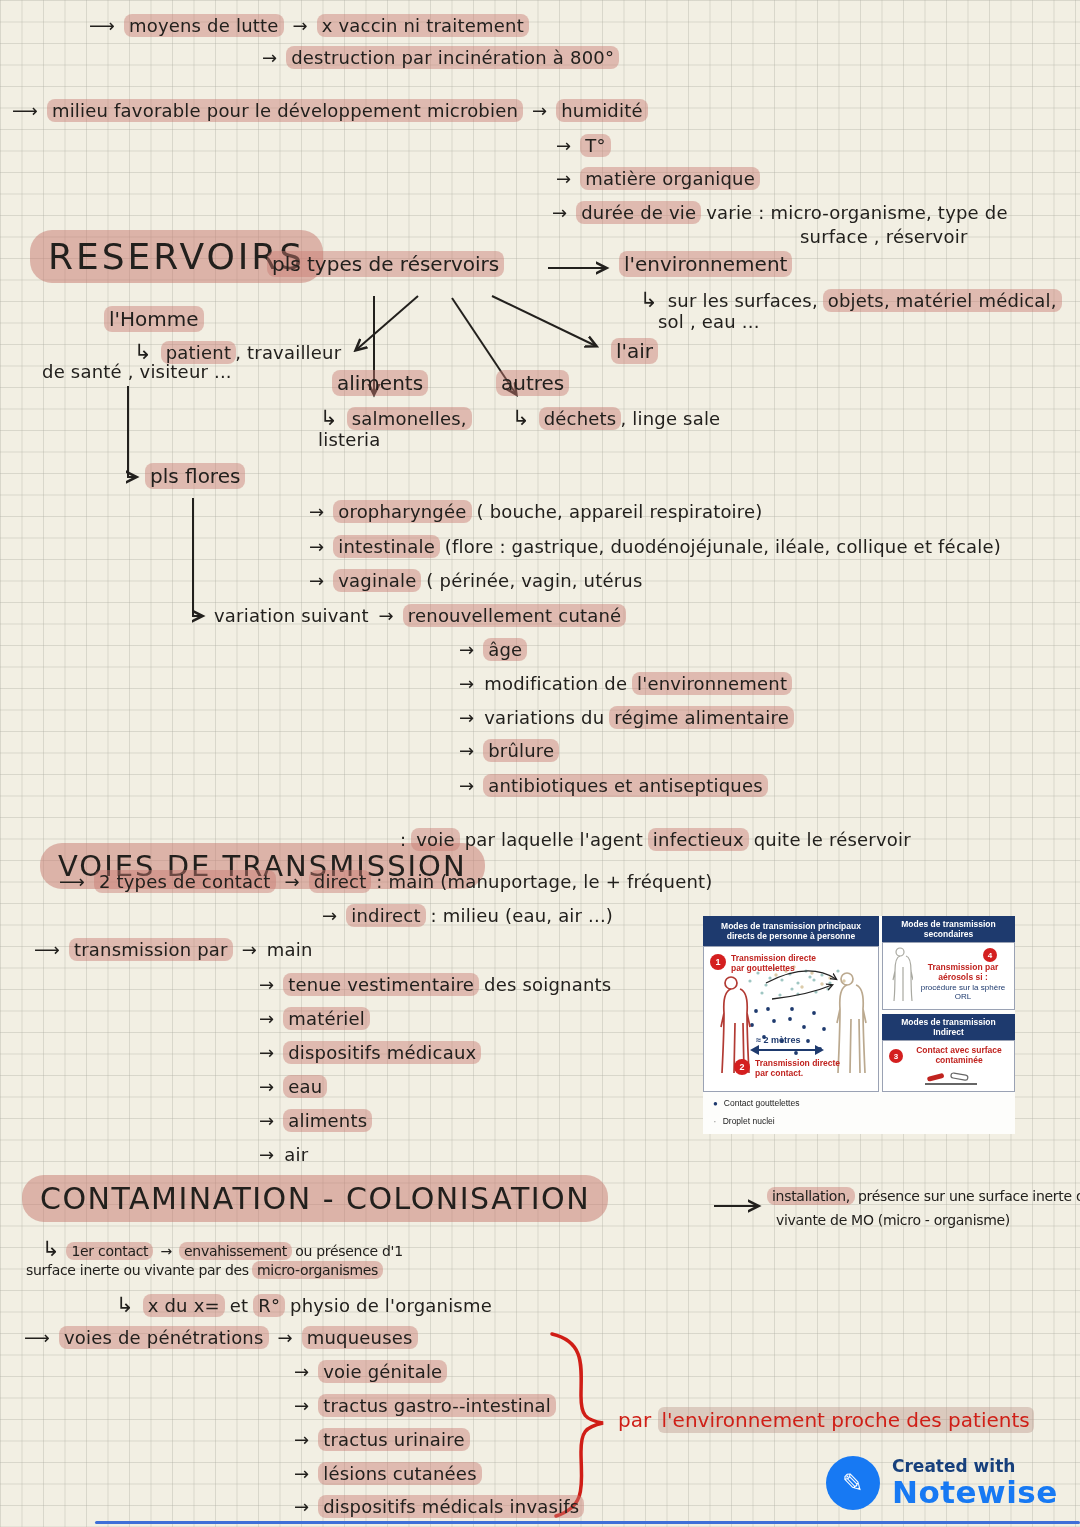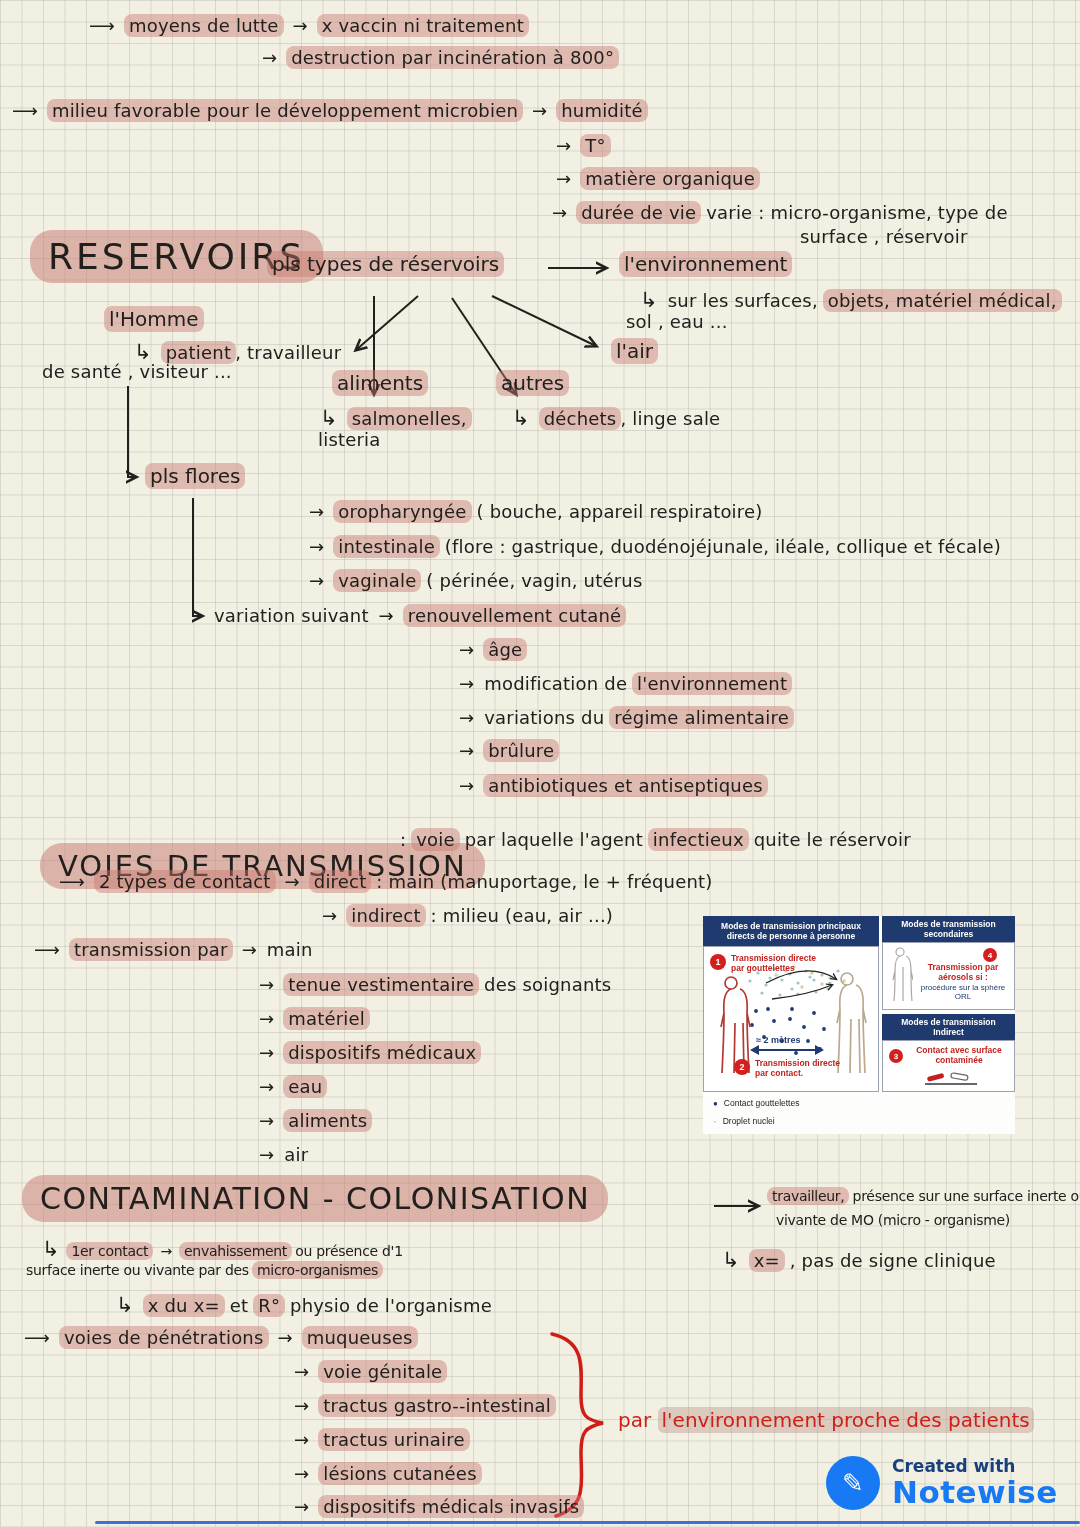--- a/index.html
+++ b/index.html
@@ -112,21 +112,21 @@
   <div class="c lbl" style="left:268px;top:253px">
     <span class="hl">pls types de réservoirs</span>
   </div>
   <div class="c lbl" style="left:620px;top:253px">
     <span class="hl">l'environnement</span>
   </div>
   <div class="c hw" style="left:636px;top:288px">
     <span class="elb">↳</span>
     <span>sur les surfaces, </span><span class="hl">objets, matériel médical,</span>
   </div>
-  <div class="c hw" style="left:626px;top:312px">
+  <div class="c hw" style="left:658px;top:312px">
     <span>sol , eau ...</span>
   </div>
 
   <div class="c lbl" style="left:105px;top:308px">
     <span class="hl">l'Homme</span>
   </div>
   <div class="c hw" style="left:130px;top:340px">
     <span class="elb">↳</span>
     <span class="hl">patient</span><span>, travailleur</span>
   </div>
@@ -389,28 +389,24 @@
     <div class="leg" style="left:10px;top:199px">
       <span class="b2">·</span>
       <span>Droplet nuclei</span>
     </div>
   </div>
 
   <div class="c h3" style="left:22px;top:1182px">
     <span class="blob">CONTAMINATION - COLONISATION</span>
   </div>
   <div class="c hw cmp" style="left:768px;top:1188px">
-    <span class="hl">travailleur,</span><span> présence sur une surface inerte ou</span>
+    <span class="hl">installation,</span><span> présence sur une surface inerte ou</span>
   </div>
   <div class="c hw cmp" style="left:776px;top:1212px">
     <span>vivante de MO (micro - organisme)</span>
-  </div>
-  <div class="c hw" style="left:718px;top:1248px">
-    <span class="elb">↳</span>
-    <span class="hl">x=</span><span> , pas de signe clinique</span>
   </div>
 
   <div class="c hw cmp" style="left:38px;top:1237px">
     <span class="elb">↳</span>
     <span class="hl">1er contact</span>
     <span class="arr">→</span>
     <span class="hl">envahissement</span><span> ou présence d'1</span>
   </div>
   <div class="c hw cmp" style="left:26px;top:1262px">
     <span>surface inerte ou vivante par des </span><span class="hl">micro-organismes</span>

